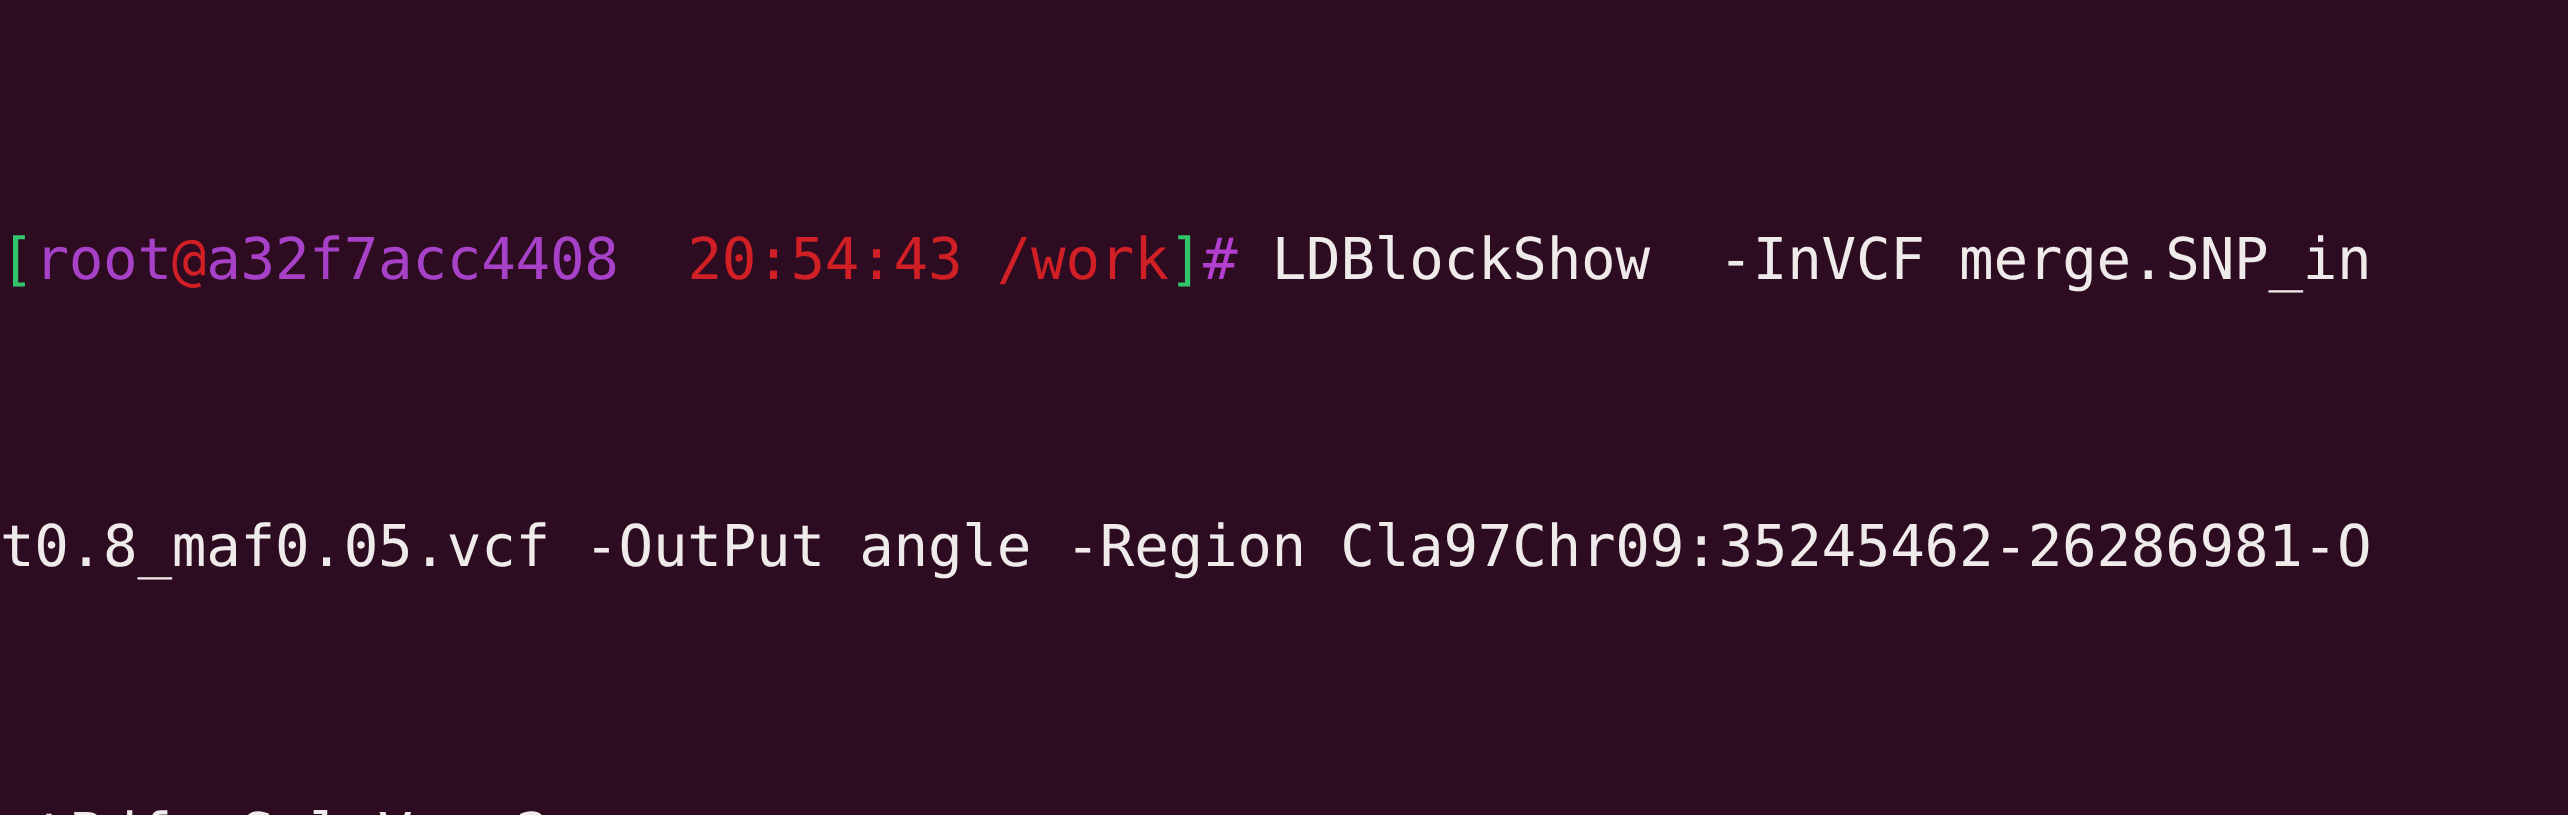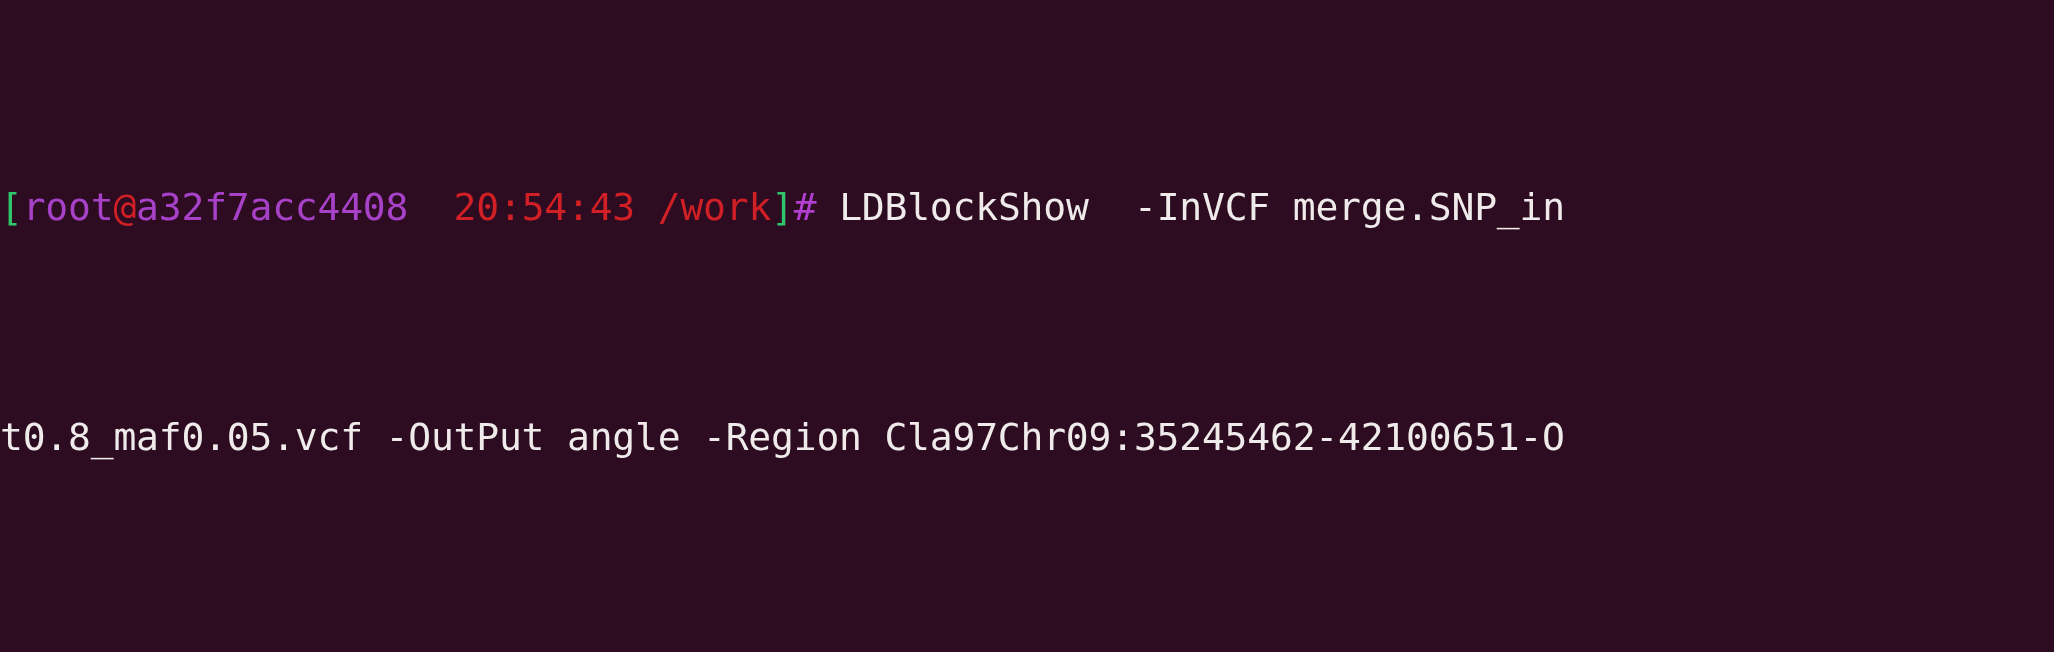--- a/index.html
+++ b/index.html
@@ -12,21 +12,21 @@
     height: 652px;
     overflow: hidden;
   }
   #terminal {
     width: 2054px;
     height: 652px;
     background: #2d0b21;
     box-sizing: border-box;
     padding: 0px 0px 0px 0px;
     font-family: "DejaVu Sans Mono", "Liberation Mono", monospace;
-    font-size: 38px;
+    font-size: 46px;
     line-height: 46px;
     letter-spacing: -0.2px;
     color: #e8e3e3;
     white-space: pre;
     overflow: hidden;
   }
   .line {
     height: 46px;
     line-height: 46px;
     white-space: pre;
@@ -41,21 +41,21 @@
 </style>
 </head>
 <body>
 
 <div id="terminal">
 
   
   <div class="line"><span class="seg c-green">[</span><span class="seg c-purple">root</span><span class="seg c-red">@</span><span class="seg c-purple">a32f7acc4408</span><span class="seg">  </span><span class="seg c-red">20:54:43</span><span class="seg"> </span><span class="seg c-red">/work</span><span class="seg c-green">]</span><span class="seg c-magenta">#</span><span class="seg c-white"> LDBlockShow  -InVCF merge.SNP_in</span></div>
 
   
-  <div class="line c-white">t0.8_maf0.05.vcf -OutPut angle -Region Cla97Chr09:35245462-42100651-O</div>
+  <div class="line c-white">t0.8_maf0.05.vcf -OutPut angle -Region Cla97Chr09:35245462-26286981-O</div>
 
   
   <div class="line c-white">utPdf -SeleVar 2</div>
 
   
   
   
   
   
   

